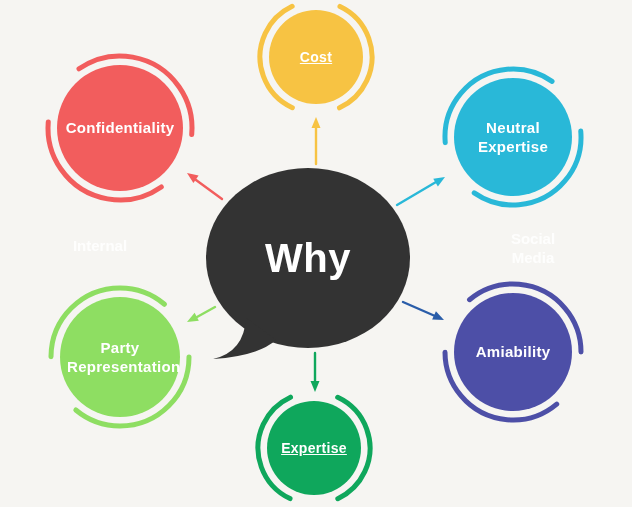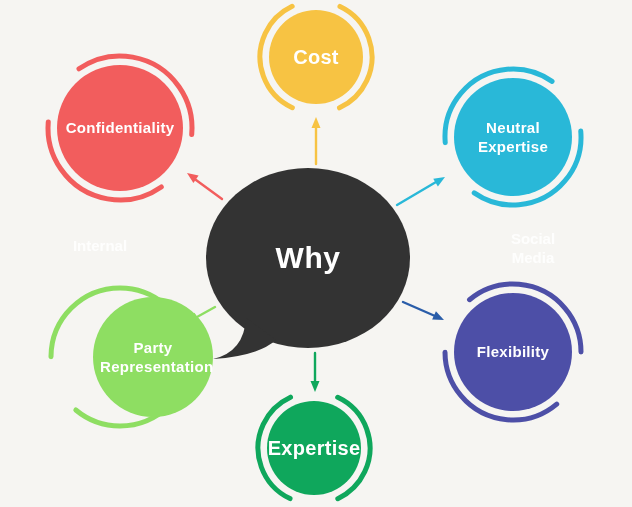--- a/index.html
+++ b/index.html
@@ -24,30 +24,30 @@
     text-align: center;
     color: #ffffff;
   }
   .node .label {
     font-weight: bold;
     font-size: 15px;
     line-height: 1.3;
     letter-spacing: .3px;
     padding: 0 4px;
   }
-  .node.small .label { font-size: 20px; }
+  .node.small .label { font-size: 14px; text-decoration: underline; }
   .bubble-text {
     position: absolute;
     left: 206px; top: 170px; width: 204px; height: 176px;
     display: flex;
     flex-direction: column;
     align-items: center;
     justify-content: center;
     font-weight: bold;
-    font-size: 30px;
+    font-size: 40px;
     line-height: 1.35;
     letter-spacing: .5px;
   }
   .watermark {
     position: absolute;
     font-weight: bold;
     font-size: 15px;
     line-height: 1.25;
     text-align: center;
     opacity: .9;
@@ -113,24 +113,24 @@
 
   <div class="node" style="left: 454px; top: 78px; width: 118px; height: 118px; background-color: rgb(41, 184, 216); color: rgb(255, 255, 255);">
     <span class="label" style="max-width:92px;">Neutral Expertise</span>
   </div>
 
   <div class="node" style="left: 57px; top: 65px; width: 126px; height: 126px; background-color: rgb(242, 93, 93); color: rgb(255, 255, 255);">
     <span class="label">Confidentiality</span>
   </div>
 
   <div class="node" style="left: 454px; top: 293px; width: 118px; height: 118px; background-color: rgb(77, 79, 167); color: rgb(255, 255, 255);">
-    <span class="label">Flexibility</span>
+    <span class="label">Amiability</span>
   </div>
 
-  <div class="node" style="left: 60px; top: 297px; width: 120px; height: 120px; background-color: rgb(142, 222, 98); color: rgb(255, 255, 255); margin-left: 33px;">
+  <div class="node" style="left: 60px; top: 297px; width: 120px; height: 120px; background-color: rgb(142, 222, 98); color: rgb(255, 255, 255);">
     <span class="label" style="max-width:114px;">Party Representation</span>
   </div>
 
   <div class="node small" style="left: 267px; top: 401px; width: 94px; height: 94px; background-color: rgb(15, 167, 92); color: rgb(255, 255, 255);">
     <span class="label">Expertise</span>
   </div>
 
 </div>
 
 </body></html>

